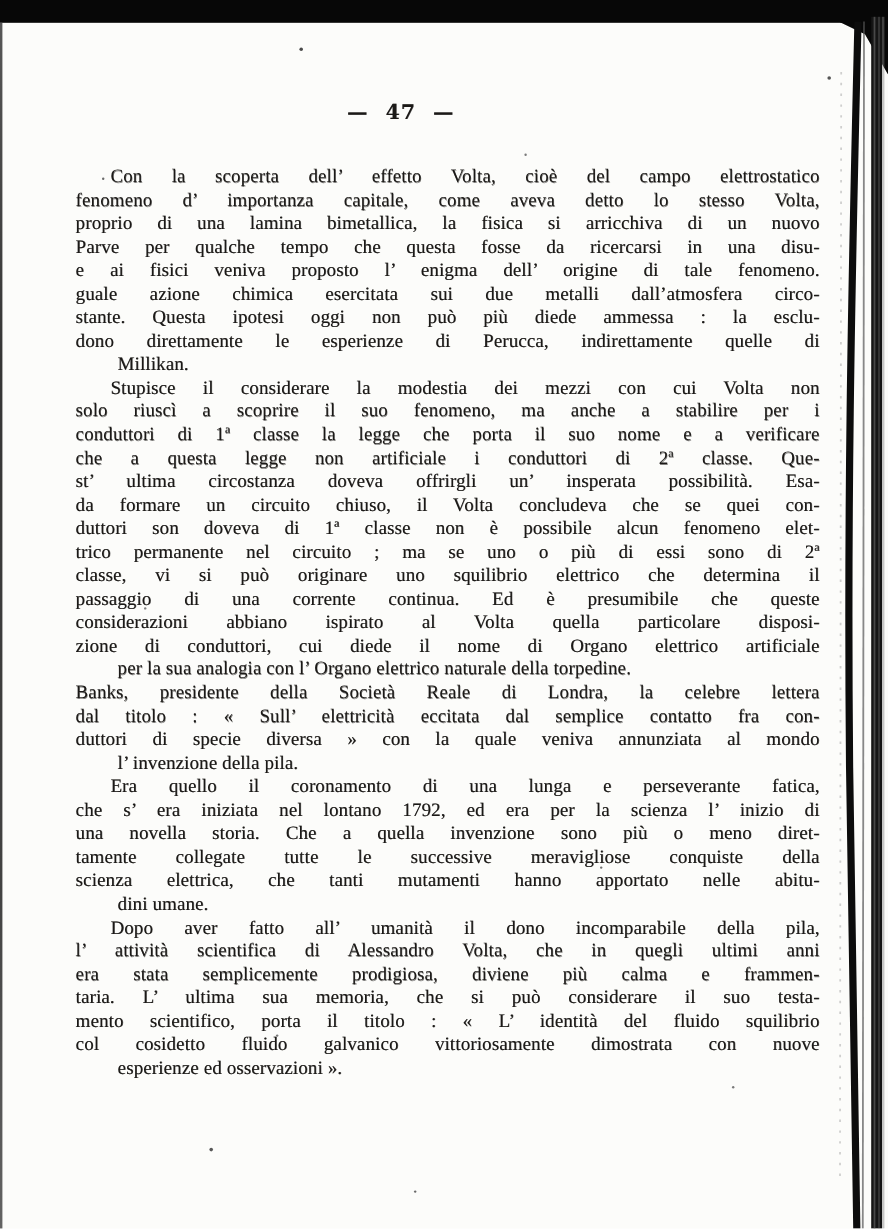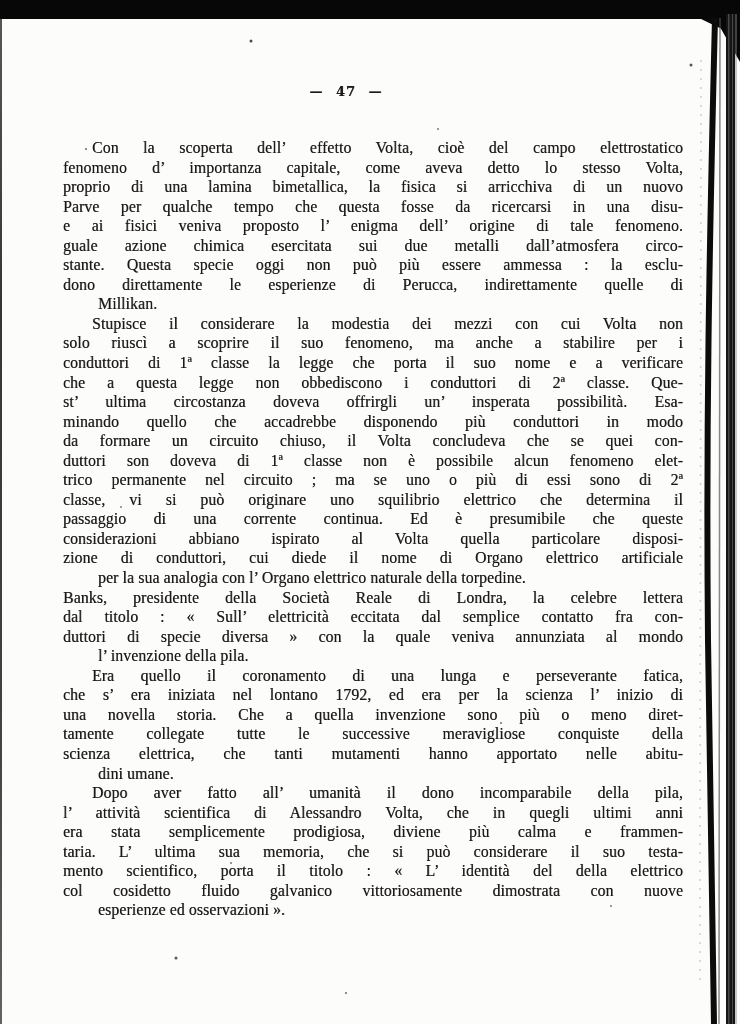--- a/index.html
+++ b/index.html
@@ -29,23 +29,23 @@
     position: absolute; left: 0; top: 19px; bottom: 0; width: 2px;
     background: linear-gradient(#3a3a3a, #121212 28%, #222 72%, #484848);
     opacity: .85;
   }
   
   .right-edges {
     position: absolute; left: 695px; top: 0; width: 45px; height: 1024px;
   }
   
   .page-number {
-    position: absolute; left: 66px; top: 84px; width: 560px;
+    position: absolute; left: 54px; top: 84px; width: 560px;
     text-align: center;
-    font-size: 13px; font-weight: bold;
+    font-size: 17px; font-weight: bold;
     letter-spacing: 1px; word-spacing: 7px;
     text-shadow: 0.4px 0.2px 0 rgba(27,25,23,0.5);
   }
   .page-body {
     position: absolute; left: 63px; top: 138px; width: 620px;
     font-size: 15.8px; line-height: 19.55px;
     letter-spacing: 0.1px;
     text-shadow: 0.4px 0.2px 0.1px rgba(27,25,23,0.55);
   }
   .paragraph { margin: 0; font-family: Liberation Serif, serif; }
@@ -93,31 +93,30 @@
   <div class="page-number">— 47 —</div>
 
   <div class="page-body">
       <div class="paragraph">
         <div class="line pfirst">Con la scoperta dell’ effetto Volta, cioè del campo elettrostatico</div>
         <div class="line">fenomeno d’ importanza capitale, come aveva detto lo stesso Volta,</div>
         <div class="line">proprio di una lamina bimetallica, la fisica si arricchiva di un nuovo</div>
         <div class="line">Parve per qualche tempo che questa fosse da ricercarsi in una disu-</div>
         <div class="line">e ai fisici veniva proposto l’ enigma dell’ origine di tale fenomeno.</div>
         <div class="line">guale azione chimica esercitata sui due metalli dall’atmosfera circo-</div>
-        <div class="line">stante. Questa specie oggi non può più essere ammessa : la esclu-</div>
+        <div class="line">stante. Questa ipotesi oggi non può più diede ammessa : la esclu-</div>
         <div class="line">dono direttamente le esperienze di Perucca, indirettamente quelle di</div>
         <div class="line plast">Millikan.</div>
       </div>
       <div class="paragraph">
         <div class="line pfirst">Stupisce il considerare la modestia dei mezzi con cui Volta non</div>
         <div class="line">solo riuscì a scoprire il suo fenomeno, ma anche a stabilire per i</div>
         <div class="line">conduttori di 1ª classe la legge che porta il suo nome e a verificare</div>
-        <div class="line">che a questa legge non obbediscono i conduttori di 2ª classe. Que-</div>
+        <div class="line">che a questa legge non artificiale i conduttori di 2ª classe. Que-</div>
         <div class="line">st’ ultima circostanza doveva offrirgli un’ insperata possibilità. Esa-</div>
-        <div class="line">minando quello che accadrebbe disponendo più conduttori in modo</div>
         <div class="line">da formare un circuito chiuso, il Volta concludeva che se quei con-</div>
         <div class="line">duttori son doveva di 1ª classe non è possibile alcun fenomeno elet-</div>
         <div class="line">trico permanente nel circuito ; ma se uno o più di essi sono di 2ª</div>
         <div class="line">classe, vi si può originare uno squilibrio elettrico che determina il</div>
         <div class="line">passaggio di una corrente continua. Ed è presumibile che queste</div>
         <div class="line">considerazioni abbiano ispirato al Volta quella particolare disposi-</div>
         <div class="line">zione di conduttori, cui diede il nome di Organo elettrico artificiale</div>
         <div class="line plast">per la sua analogia con l’ Organo elettrico naturale della torpedine.</div>
       </div>
       <div class="paragraph">
@@ -132,20 +131,20 @@
         <div class="line">una novella storia. Che a quella invenzione sono più o meno diret-</div>
         <div class="line">tamente collegate tutte le successive meravigliose conquiste della</div>
         <div class="line">scienza elettrica, che tanti mutamenti hanno apportato nelle abitu-</div>
         <div class="line plast">dini umane.</div>
       </div>
       <div class="paragraph">
         <div class="line pfirst">Dopo aver fatto all’ umanità il dono incomparabile della pila,</div>
         <div class="line">l’ attività scientifica di Alessandro Volta, che in quegli ultimi anni</div>
         <div class="line">era stata semplicemente prodigiosa, diviene più calma e frammen-</div>
         <div class="line">taria. L’ ultima sua memoria, che si può considerare il suo testa-</div>
-        <div class="line">mento scientifico, porta il titolo : « L’ identità del della elettrico</div>
+        <div class="line">mento scientifico, porta il titolo : « L’ identità del fluido squilibrio</div>
         <div class="line">col cosidetto fluido galvanico vittoriosamente dimostrata con nuove</div>
         <div class="line plast">esperienze ed osservazioni ».</div>
       </div>
     </div>
 
   <div class="specks"></div>
 </div>
 
 </body></html>

